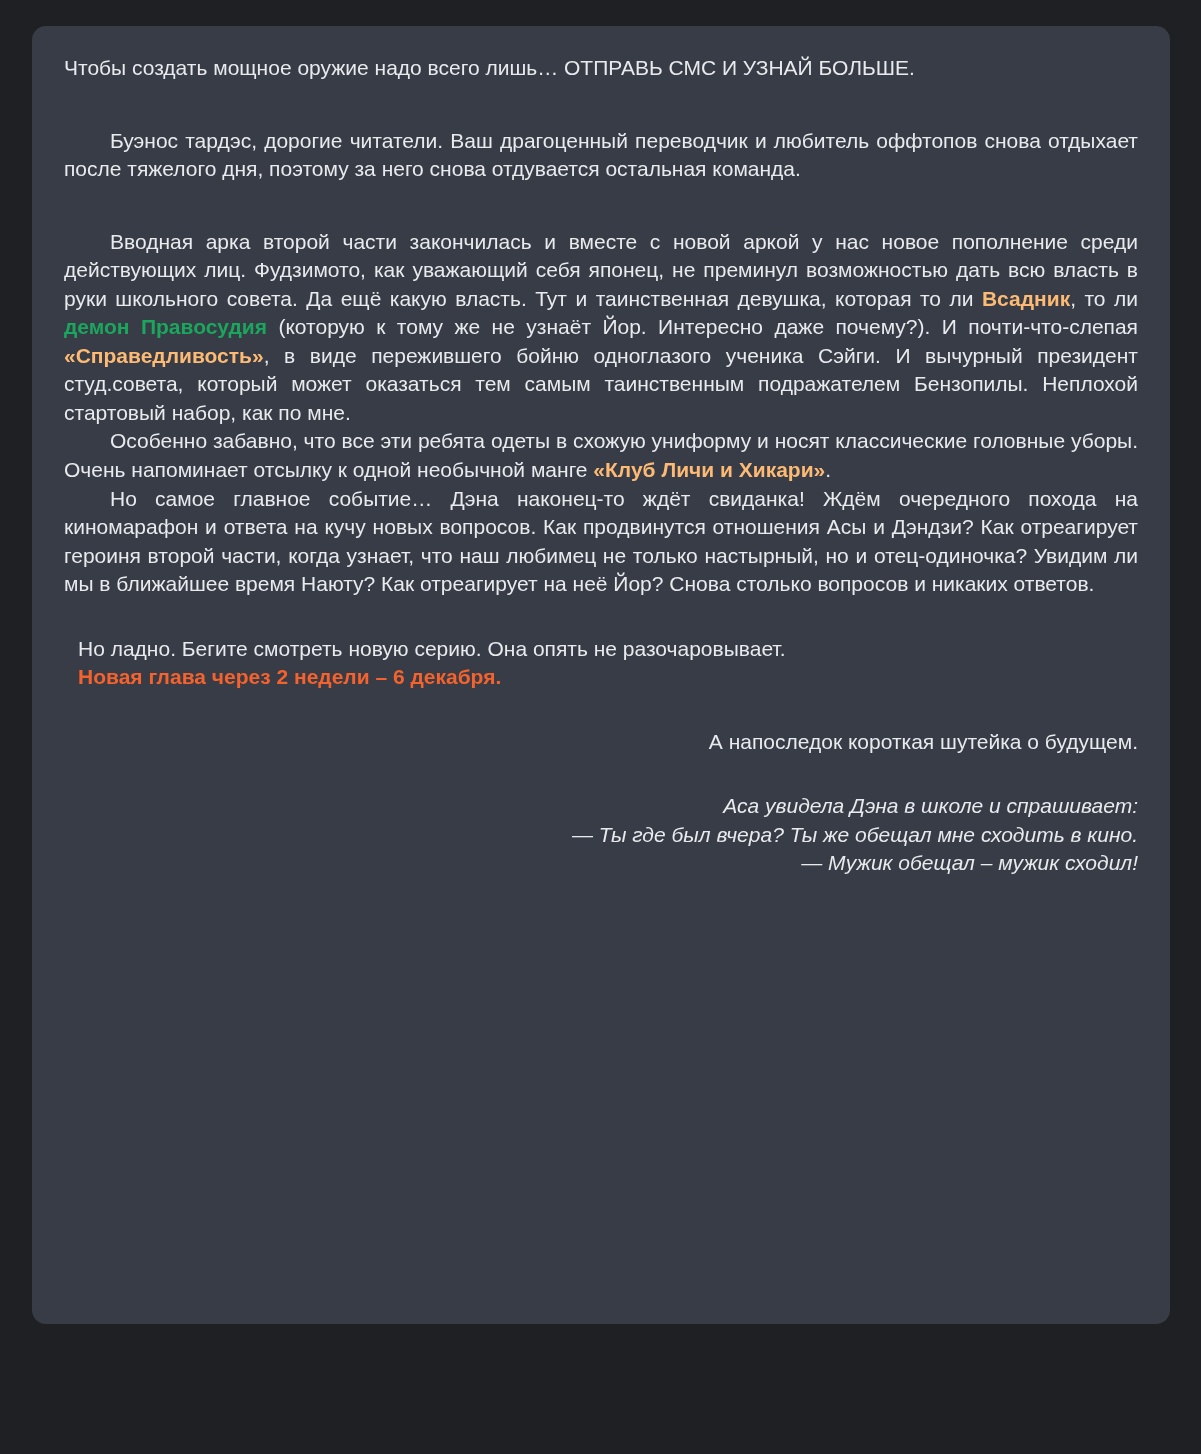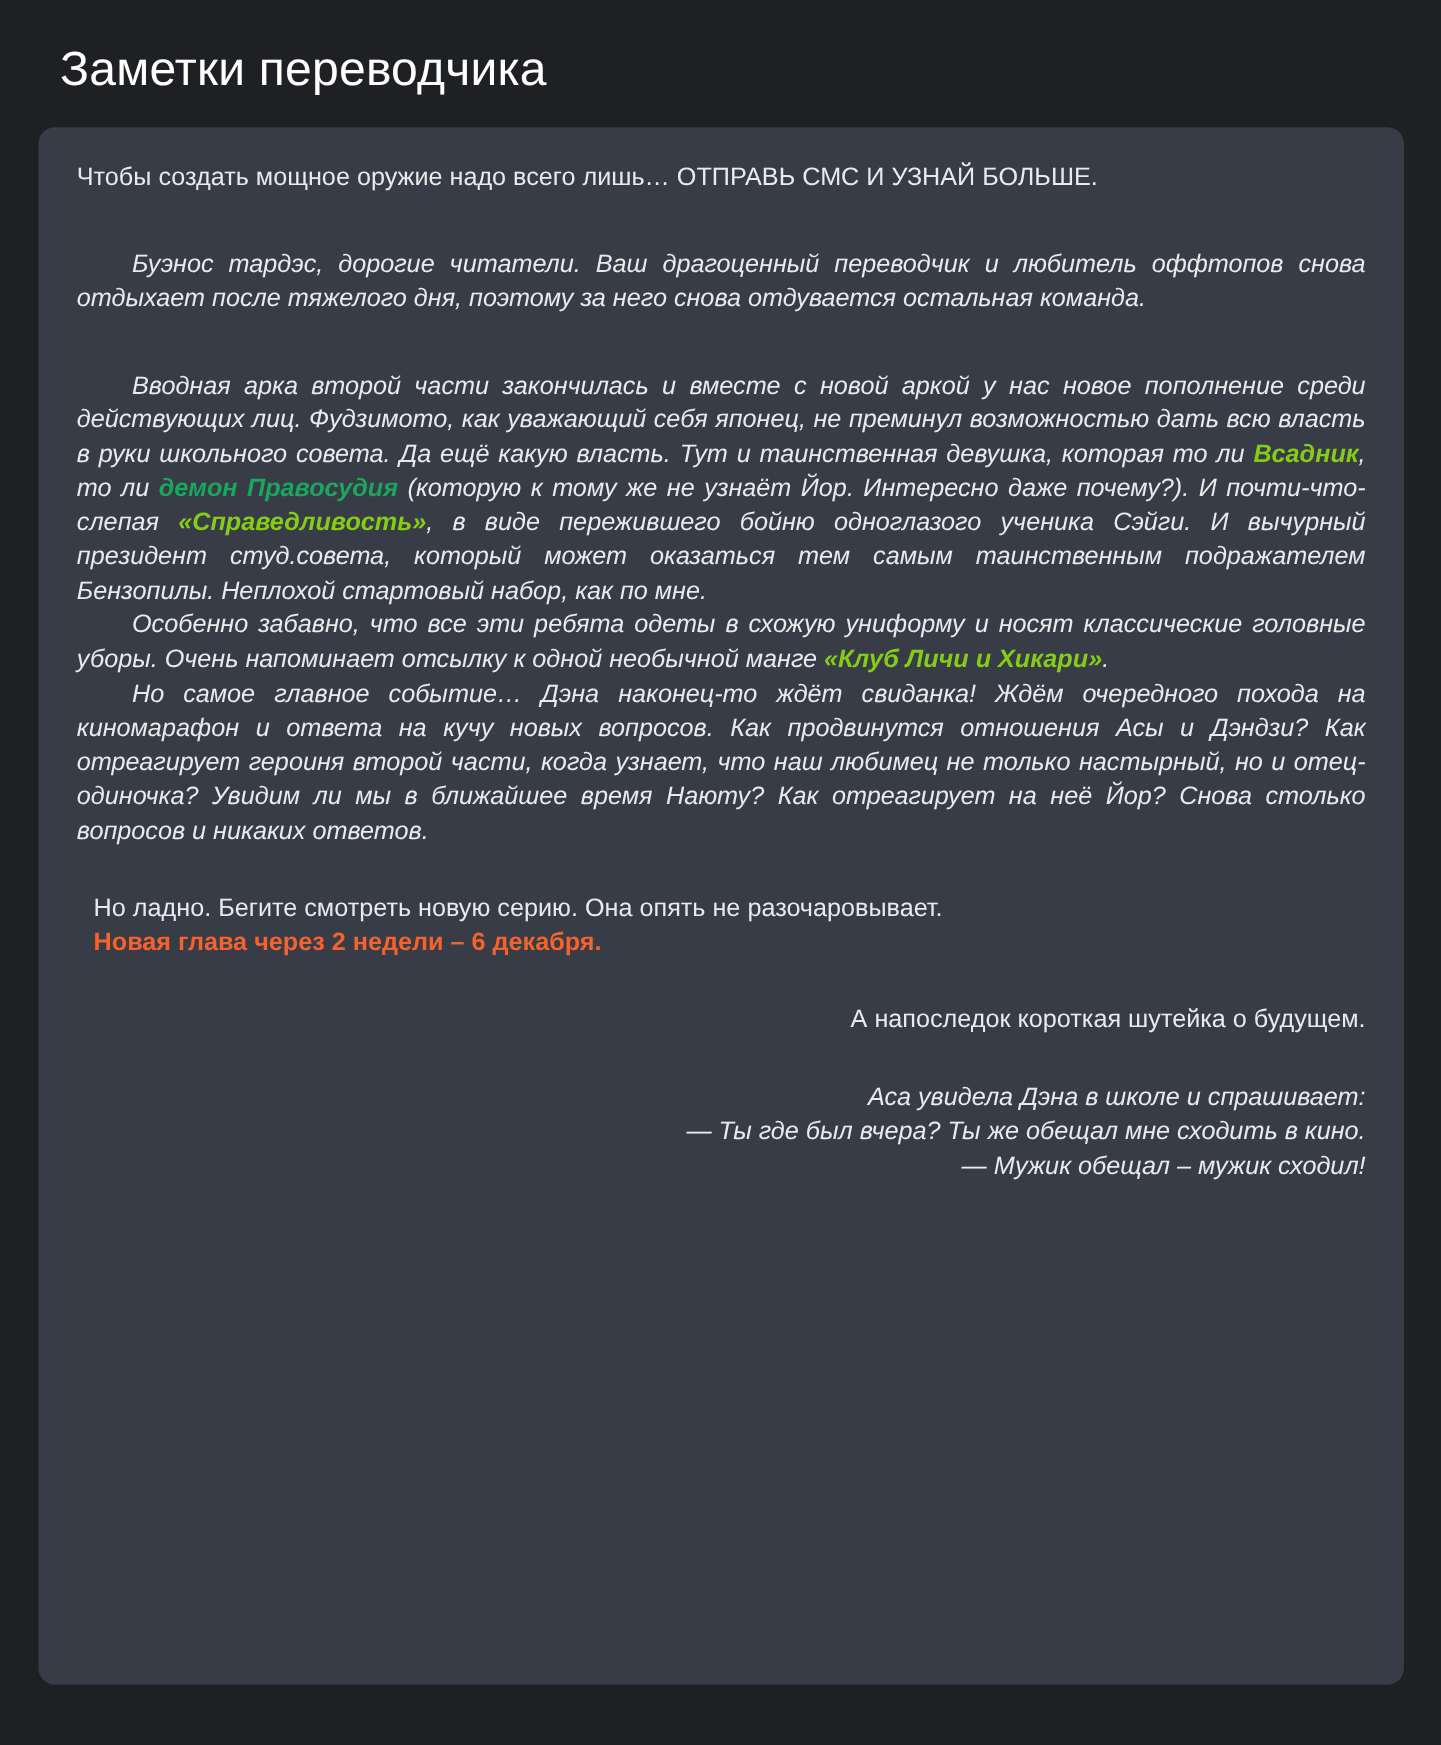--- a/index.html
+++ b/index.html
@@ -50,36 +50,35 @@
     font-size: 21px;
     line-height: 1.36;
     text-align: justify;
     text-justify: inter-word;
     hyphens: none;
   }
 
   .p {
     margin: 0;
     text-align: justify;
-    font-style: italic;
   }
 
   .p-teaser {
     margin: 0 0 0 0;
     text-align: left;
   }
 
   .spacer-lg { height: 44px; }
   .spacer-md { height: 36px; }
 
   .indent { display: inline-block; width: 46px; }
 
   .bold {
     font-weight: 700;
-    color: #84cc16;
+    color: #fdba74;
   }
   .accent-green {
     font-weight: 700;
     color: #1ba65d;
   }
   .accent-orange {
     font-weight: 700;
     color: #f4622d;
   }
 
@@ -101,21 +100,20 @@
   .closing {
     padding-left: 14px;
     text-align: right;
   }
 </style>
 </head>
 <body>
 
 <div class="page">
 
-  <h1 class="page-title">Заметки переводчика</h1>
 
   <div class="notes-card">
     <div class="notes-body">
 
       <p class="p-teaser">Чтобы создать мощное оружие надо всего лишь… ОТПРАВЬ СМС И УЗНАЙ БОЛЬШЕ.</p>
 
       <div class="spacer-lg"></div>
 
       <p class="p"><span class="indent"></span><span>Буэнос тардэс, дорогие читатели. Ваш драгоценный переводчик и любитель оффтопов снова отдыхает после тяжелого дня, поэтому за него снова отдувается остальная команда.</span></p>
 

